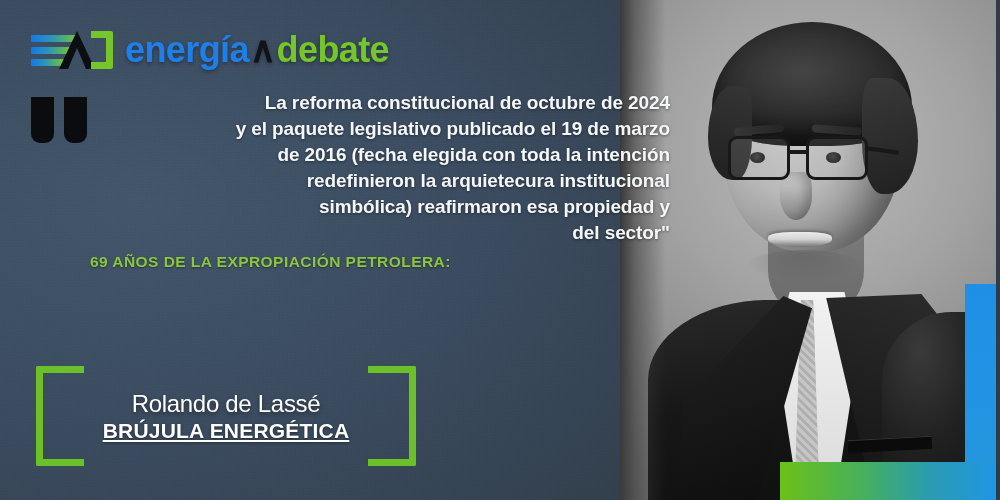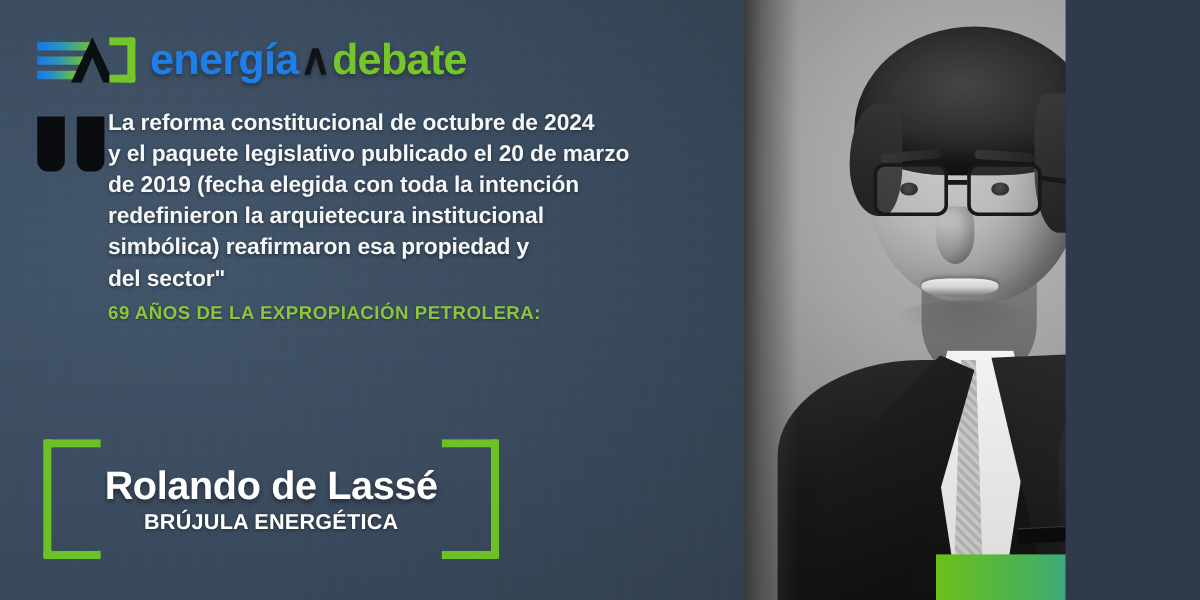--- a/index.html
+++ b/index.html
@@ -5,24 +5,25 @@
 <style>
   * { margin:0; padding:0; box-sizing:border-box; }
   html, body {
     width:1000px; height:500px; overflow:hidden;
     background:#2f3b4a;
     font-family:"Liberation Sans", sans-serif;
   }
 
   #card {
     position:relative;
-    width:888px; height:500px;
+    width:996px; height:500px;
     overflow:hidden;
     background:
       radial-gradient(ellipse 900px 600px at 14% 40%, #43566b 0%, #3b4c60 38%, #33414f 70%, #2c3844 100%);
+    text-align: right;
   }
 
   
   #noise {
     position:absolute; inset:0;
     opacity:.38;
     pointer-events:none;
     background-image:
       repeating-linear-gradient(0deg,   rgba(255,255,255,.035) 0 1px, rgba(0,0,0,.035) 1px 2px),
       repeating-linear-gradient(90deg,  rgba(255,255,255,.030) 0 1px, rgba(0,0,0,.030) 1px 2px),
@@ -265,26 +266,26 @@
     border:7px solid #6cc028;
   }
   #nameplate .bracket.left  { left:0;  border-right:none;  border-radius:2px 0 0 2px; }
   #nameplate .bracket.right { right:0; border-left:none;   border-radius:0 2px 2px 0; }
   #nameplate .np-inner {
     position:absolute; left:48px; right:48px; top:0; height:100px;
     display:flex; flex-direction:column; align-items:center; justify-content:center;
     gap:1px;
   }
   #nameplate .np-name {
-    color:#ffffff; font-size:33px; font-weight:700; letter-spacing:-.3px;
+    color:#ffffff; font-size:24px; font-weight:400; letter-spacing:-.3px;
     white-space:nowrap; text-shadow:0 2px 4px rgba(0,0,0,.45);
   }
   #nameplate .np-role {
-    color:#ffffff; font-size:18px; font-weight:700; letter-spacing:.2px;
-    white-space:nowrap; text-shadow:0 1px 3px rgba(0,0,0,.45);
+    color:#ffffff; font-size:21px; font-weight:700; letter-spacing:.2px;
+    white-space:nowrap; text-shadow:0 1px 3px rgba(0,0,0,.45);text-decoration:underline;
   }
 
   
   #accent-bar-bottom {
     position:absolute; left:780px; top:462px; width:220px; height:38px;
     background:linear-gradient(90deg,#6cc018 0%, #46b05d 38%, #2a9bb0 68%, #1f95e8 100%);
   }
   #accent-bar-right {
     position:absolute; left:965px; top:284px; width:35px; height:178px;
     background:linear-gradient(180deg,#1f8fe6 0%, #2293e4 60%, #2496dd 100%);
@@ -339,22 +340,22 @@
     <div class="word"><span class="w-energia">energía</span><span class="w-sep">∧</span><span class="w-debate">debate</span></div>
   </div>
 
   <div id="quote-mark">
     <span></span>
     <span></span>
   </div>
 
   <div id="quote-text">
     <span class="ln">La reforma constitucional de octubre de 2024</span>
-    <span class="ln">y el paquete legislativo publicado el 20 de marzo</span>
-    <span class="ln">de 2019 (fecha elegida con toda la intención</span>
+    <span class="ln">y el paquete legislativo publicado el 19 de marzo</span>
+    <span class="ln">de 2016 (fecha elegida con toda la intención</span>
     <span class="ln">redefinieron la arquietecura institucional</span>
     <span class="ln">simbólica) reafirmaron esa propiedad y</span>
     <span class="ln">del sector"</span>
   </div>
 
   <div id="subtitle">
     <span class="ln">69 AÑOS DE LA EXPROPIACIÓN PETROLERA:</span>
   </div>
 
   <div id="nameplate">

